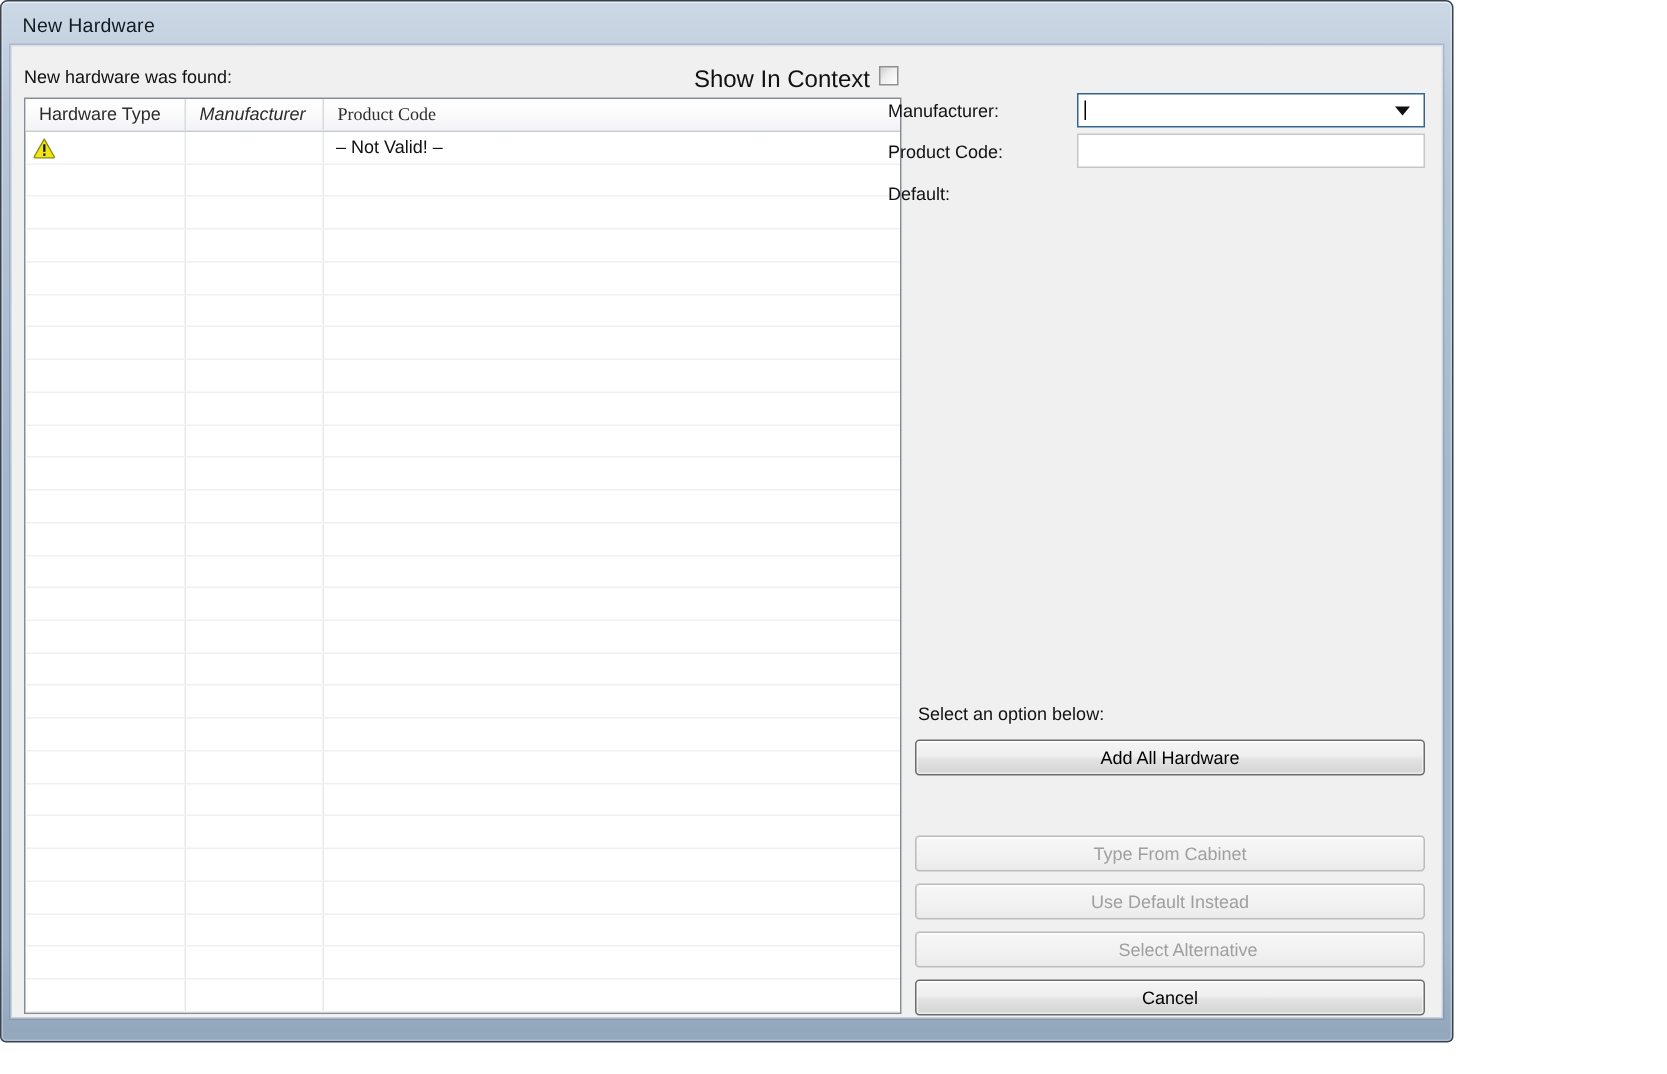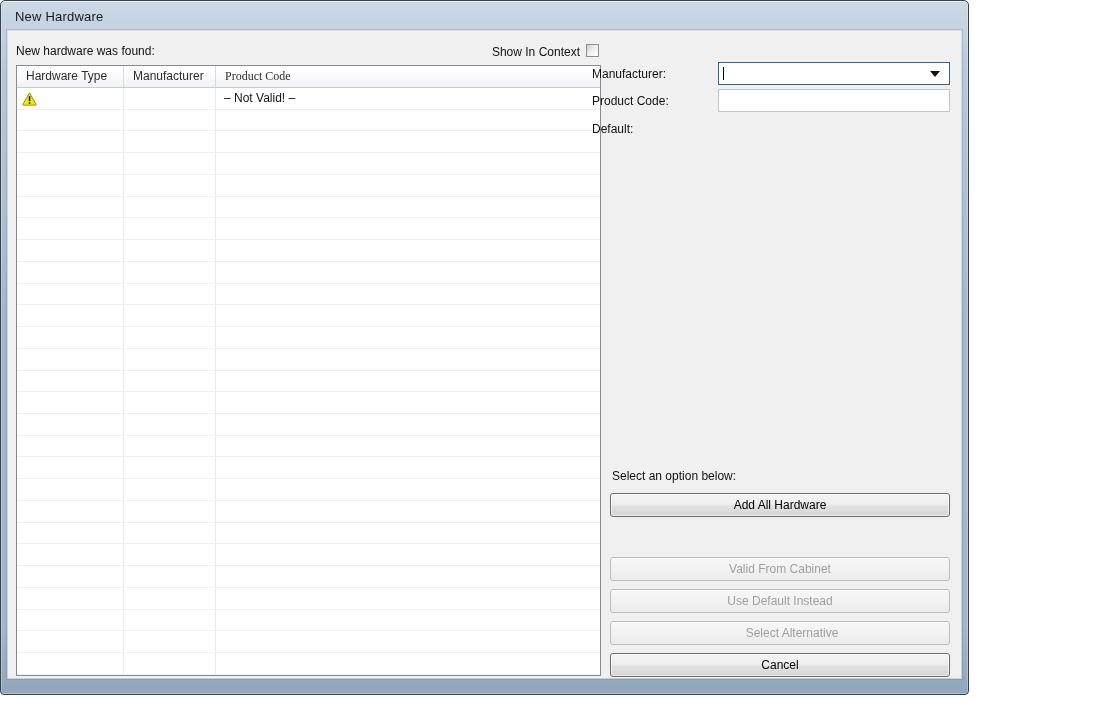--- a/index.html
+++ b/index.html
@@ -21,21 +21,21 @@
   }
 
   .client {
     position: absolute; left: 7px; top: 30px; width: 953px; height: 647px;
     background: #f0f0f0;
     box-shadow: 0 0 0 1px rgba(255,255,255,0.55), 0 0 0 2px rgba(96,112,132,0.25);
     font-size: 12px; color: #1b1b1b;
   }
 
   .found-label { position: absolute; left: 8px; top: 13px; font-size: 12px; color: #111; text-align: right; }
-  .context-label { position: absolute; right: 381px; top: 14px; font-size: 12px; color: #111; }
+  .context-label { position: absolute; right: 381px; top: 14px; font-size: 16px; color: #111; }
   .checkbox {
     position: absolute; left: 578px; top: 13px; width: 13px; height: 13px;
     border: 1px solid #8e8f8f;
     background: linear-gradient(135deg, #cdced1 0%, #eeeeee 45%, #ffffff 100%);
   }
 
   
   .hw-table {
     position: absolute; left: 8px; top: 34px; width: 585px; height: 611px;
     border: 1px solid #868c96; background: #ffffff; overflow: hidden;
@@ -43,21 +43,21 @@
   .hw-header {
     display: flex; height: 22px;
     background: linear-gradient(to bottom, #ffffff 0%, #fbfbfc 45%, #f2f3f5 100%);
     border-bottom: 1px solid #c9ccd1;
   }
   .hw-hcell {
     font-size: 12px; color: #2d2d2d; line-height: 21px;
     padding-left: 9px; border-right: 1px solid #d9dcdf; overflow: hidden; white-space: nowrap;
   }
   .hw-hcell.c1 { width: 107px; }
-  .hw-hcell.c2 { width: 92px;  }
+  .hw-hcell.c2 { width: 92px; font-style: italic;  }
   .hw-hcell.c3 { flex: 1; border-right: none; font-family: Liberation Serif, serif; }
   .hw-body { position: relative; }
   .hw-row { display: flex; height: 21.74px; border-bottom: 1px solid #f0f0f0; }
   .hw-cell { overflow: hidden; white-space: nowrap; border-right: 1px solid #e6e9ec;
              font-size: 12px; color: #111; line-height: 21px; }
   .hw-cell.c1 { width: 107px; padding-left: 5px; }
   .hw-cell.c2 { width: 92px; }
   .hw-cell.c3 { flex: 1; border-right: none; padding-left: 8px; }
   .warn { display: inline-block; margin-top: 4px; }
 
@@ -273,18 +273,18 @@
     </div>
 
     <span class="fld-label" style="top:63px">Product Code:</span>
     <div class="textbox"></div>
 
     <span class="fld-label" style="top:91px">Default:</span>
 
     <span class="prompt">Select an option below:</span>
 
     <div class="btn b0">Add All Hardware</div>
-    <div class="btn b2 disabled" aria-disabled="true">Valid From Cabinet</div>
+    <div class="btn b2 disabled" aria-disabled="true">Type From Cabinet</div>
     <div class="btn b3 disabled" aria-disabled="true">Use Default Instead</div>
     <div class="btn b4 disabled" aria-disabled="true">Select Alternative</div>
     <div class="btn b5">Cancel</div>
   </div>
 </div>
 
 </body></html>

